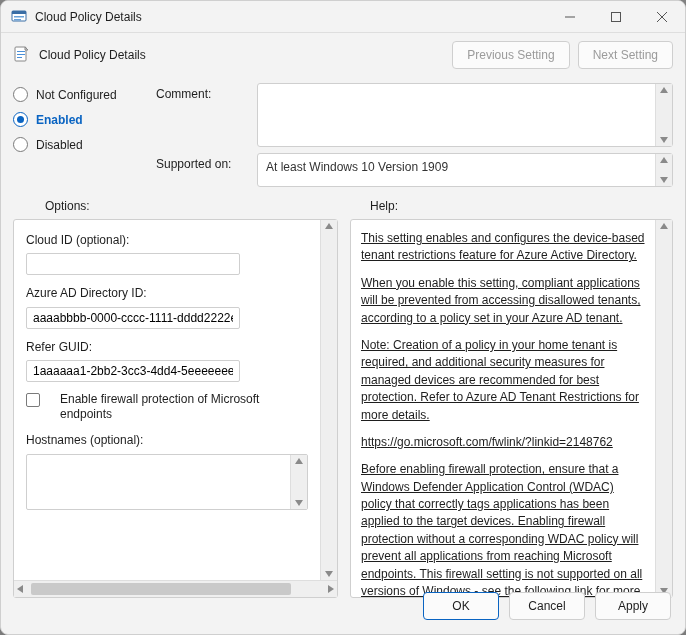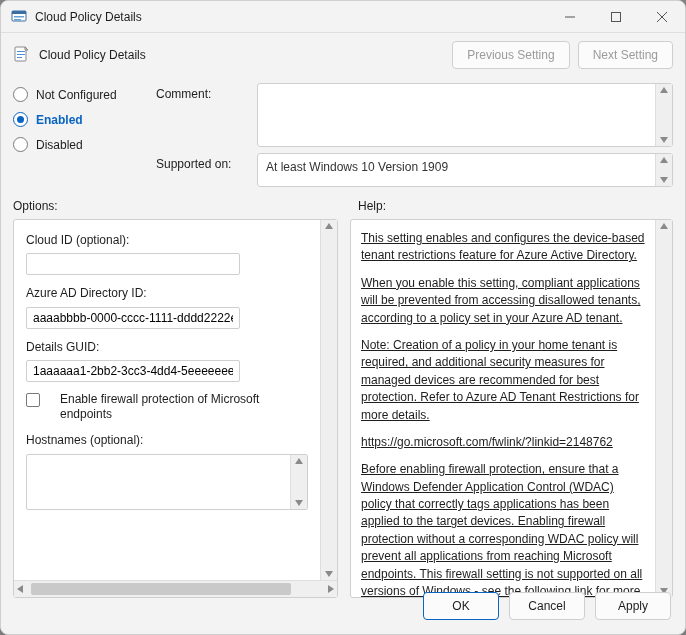--- a/index.html
+++ b/index.html
@@ -125,21 +125,21 @@
     width:17px;border-left:1px solid var(--border-light);background:var(--scroll-track);
     display:flex;flex-direction:column;
   }
   .vscroll .arrow{height:17px;display:flex;align-items:flex-end;justify-content:center;}
   .vscroll .arrow.up{align-items:flex-start;padding-top:3px;}
   .vscroll .arrow.down{align-items:flex-end;padding-bottom:3px;}
   .vscroll .arrow svg{width:8px;height:6px;fill:var(--scroll-arrow);}
   .vscroll .track{flex:1;}
 
   
-  .mid-labels{display:flex;padding:2px 12px 6px 12px;gap:23px;}
+  .mid-labels{display:flex;padding:2px 12px 6px 12px;gap:3px;margin-left:32px;}
   .mid-labels .half{flex:1;font-size:12px;}
   .mid-labels .half.left{flex:0 0 322px;}
 
   
   .panels{
     display:flex;
     gap:12px;
     padding:0 12px 0 12px;
     flex:1;
     min-height:0;
@@ -321,21 +321,21 @@
 
     <div class="panel options">
       <div class="body">
         <div class="content">
           <div class="opt-label">Cloud ID (optional):</div>
           <input class="opt-input full" type="text" value="" style="">
 
           <div class="opt-label">Azure AD Directory ID:</div>
           <input class="opt-input full" type="text" value="aaaabbbb-0000-cccc-1111-dddd2222eee" style="">
 
-          <div class="opt-label">Details GUID:</div>
+          <div class="opt-label">Refer GUID:</div>
           <input class="opt-input full" type="text" value="1aaaaaa1-2bb2-3cc3-4dd4-5eeeeeeeeee5" style="">
 
           <div class="chk-row">
             <span class="chk"></span>
             <span>Enable firewall protection of Microsoft endpoints</span>
           </div>
 
           <div class="opt-label">Hostnames (optional):</div>
           <div class="host-textarea">
             <div class="ta-content"></div>

